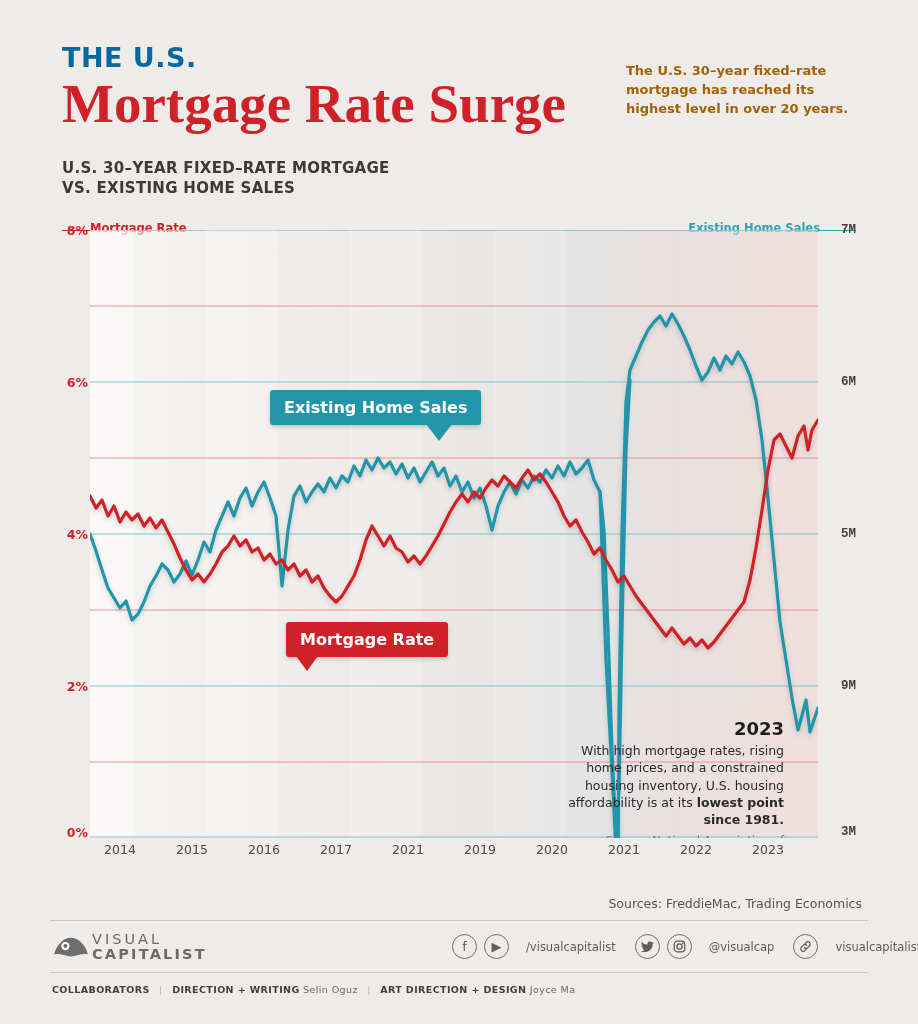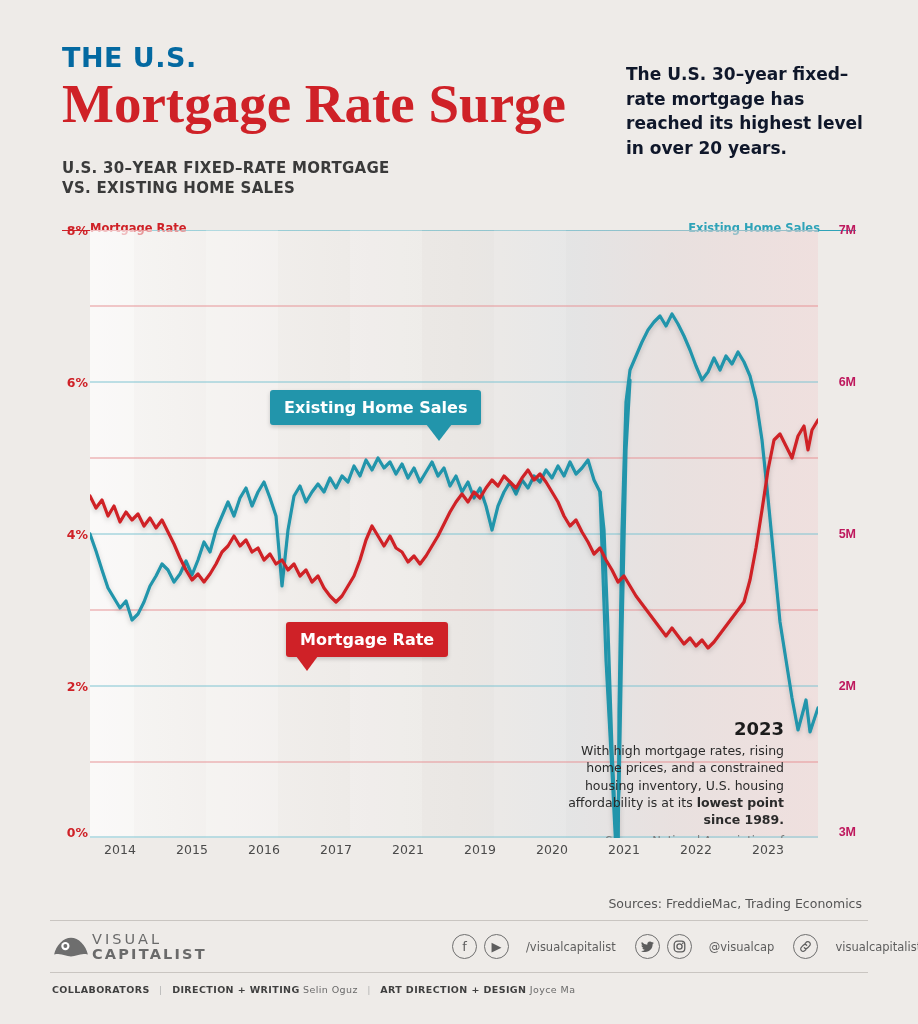--- a/index.html
+++ b/index.html
@@ -37,24 +37,24 @@
     font-size: 55px;
     font-weight: bold;
     color: #cf2127;
     line-height: 1.05;
     margin-top: 2px;
   }
   .lede {
     position: absolute;
     left: 626px; top: 62px;
     width: 240px;
-    font-size: 17px;
+    font-size: 13px;
     font-weight: bold;
     line-height: 1.45;
-    color: #0f172a;
+    color: #a16207;
     font-family: "DejaVu Sans", sans-serif;
   }
   .subtitle {
     position: absolute;
     left: 62px; top: 158px;
     font-size: 15px;
     font-weight: bold;
     letter-spacing: 0.3px;
     line-height: 1.35;
     color: #3a3a3a;
@@ -121,22 +121,22 @@
     color: #cf2127;
     font-family: "DejaVu Sans", sans-serif;
   }
   .ylabel-right {
     position: absolute;
     right: 0;
     width: 28px;
     text-align: right;
     font-size: 12.5px;
     font-weight: bold;
-    color: #be185d;
-    font-family: Liberation Sans, sans-serif;
+    color: #404040;
+    font-family: Liberation Mono, monospace;
   }
   .series-label-left {
     position: absolute;
     left: 28px; top: 13px;
     font-size: 11.5px;
     font-weight: bold;
     color: #cf2127;
     font-family: "DejaVu Sans", sans-serif;
   }
   .series-label-right {
@@ -313,21 +313,21 @@
 
     <div class="ylabel-left" style="top:15px">8%</div>
     <div class="ylabel-left" style="top:167px">6%</div>
     <div class="ylabel-left" style="top:319px">4%</div>
     <div class="ylabel-left" style="top:471px">2%</div>
     <div class="ylabel-left" style="top:617px">0%</div>
 
     <div class="ylabel-right" style="top:15px">7M</div>
     <div class="ylabel-right" style="top:167px">6M</div>
     <div class="ylabel-right" style="top:319px">5M</div>
-    <div class="ylabel-right" style="top:471px">2M</div>
+    <div class="ylabel-right" style="top:471px">9M</div>
     <div class="ylabel-right" style="top:617px">3M</div>
 
     <div class="plot">
       <div class="plot-bg"></div>
       <div class="vband" style="left:0px;width:44px;"></div>
       <div class="vband" style="left:116px;width:72px;background:rgba(255,255,255,0.22);"></div>
       <div class="vband" style="left:260px;width:72px;background:rgba(255,255,255,0.18);"></div>
       <div class="vband" style="left:404px;width:72px;background:rgba(255,255,255,0.14);"></div>
 
       <svg width="728" height="608" viewBox="0 0 728 608" preserveAspectRatio="none" style="position:absolute;left:0;top:0;">
@@ -370,21 +370,21 @@
         <span>Existing Home Sales</span>
         <span class="tail"></span>
       </div>
       <div class="pill pill-rate">
         <span>Mortgage Rate</span>
         <span class="tail"></span>
       </div>
 
       <div class="annotation">
         <div class="year">2023</div>
-        <div class="body"><span>With high mortgage rates, rising home prices, and a constrained housing inventory, U.S. housing affordability is at its </span><b>lowest point since 1989.</b></div>
+        <div class="body"><span>With high mortgage rates, rising home prices, and a constrained housing inventory, U.S. housing affordability is at its </span><b>lowest point since 1981.</b></div>
         <div class="src">Source: National Association of Realtors</div>
       </div>
     </div>
 
     <div class="xlabel" style="left:58px;  top:634px;">2014</div>
     <div class="xlabel" style="left:130px; top:634px;">2015</div>
     <div class="xlabel" style="left:202px; top:634px;">2016</div>
     <div class="xlabel" style="left:274px; top:634px;">2017</div>
     <div class="xlabel" style="left:346px; top:634px;">2021</div>
     <div class="xlabel" style="left:418px; top:634px;">2019</div>

